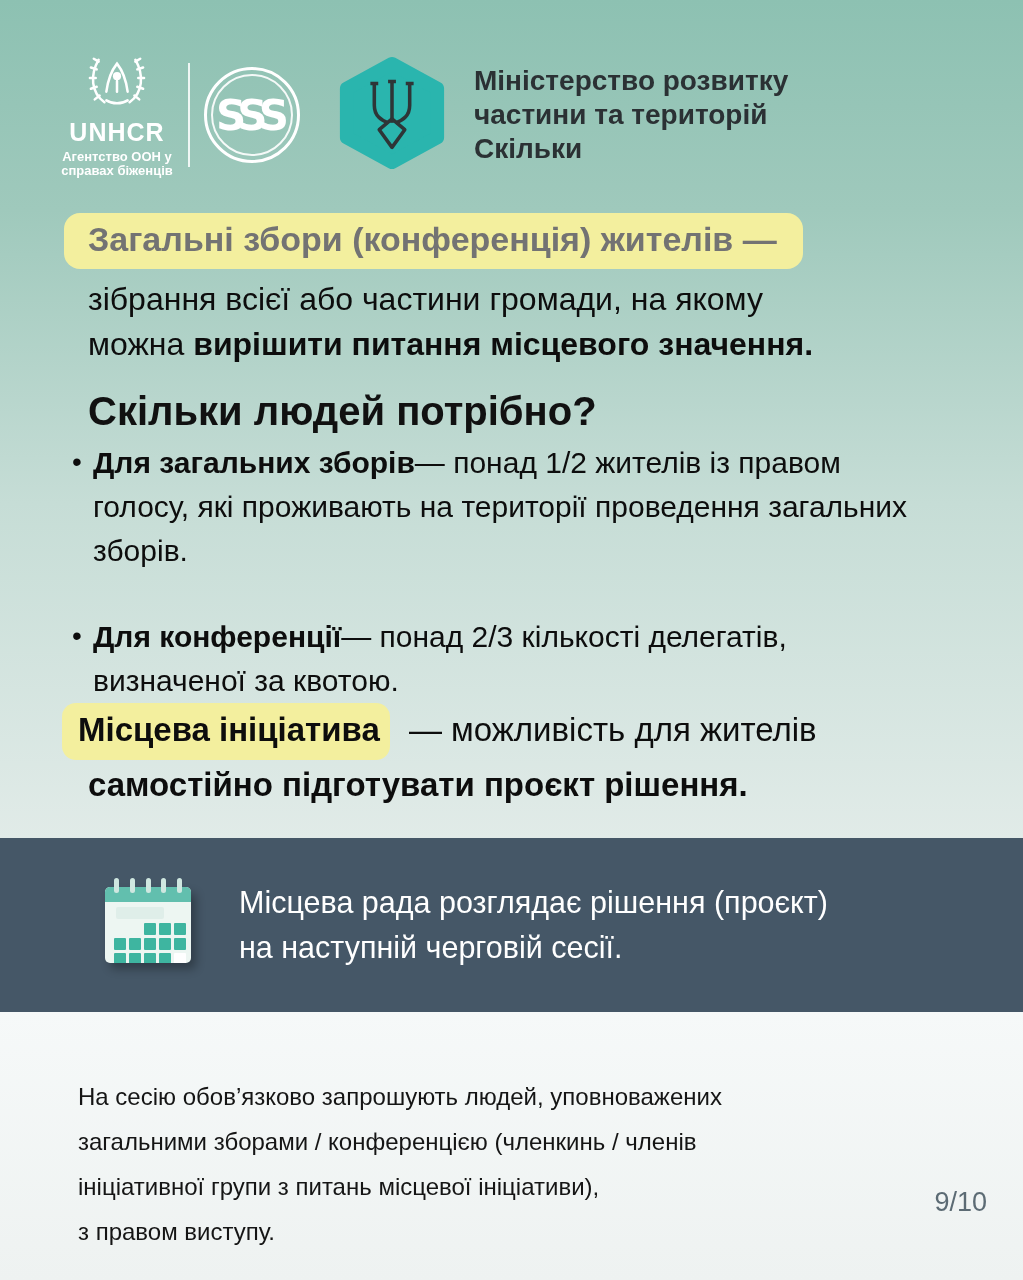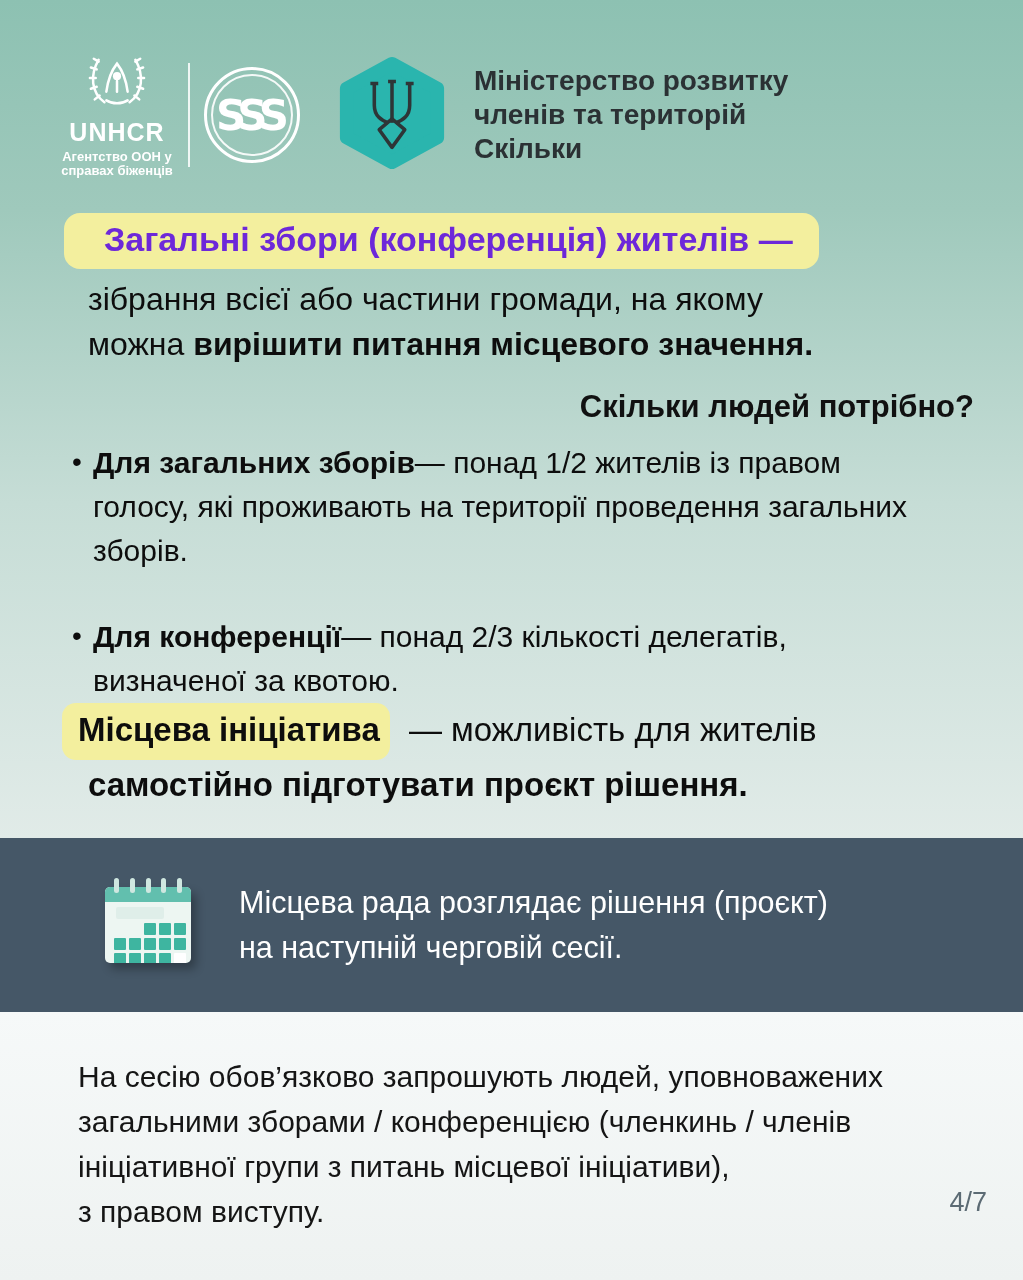--- a/index.html
+++ b/index.html
@@ -42,25 +42,25 @@
   }
   .hex-wrap{margin-right:26px;}
   .ministry{
     font-size:28px;font-weight:700;color:#2b3134;line-height:34px;
   }
 
   
   .intro{position:absolute;top:213px;left:64px;width:910px;}
   .hl-title{
     display:inline-block;background:var(--highlight);border-radius:16px;
-    padding:7px 26px 10px 40px;font-size:34px;font-weight:700;color:#6d28d9;
+    padding:7px 26px 10px 24px;font-size:34px;font-weight:700;color:#737373;
   }
   .intro-body{margin:8px 0 0 24px;font-size:32px;line-height:45px;color:#0d0d0d;}
   .bold{font-weight:700;}
-  .question{margin:22px 0 0 24px;font-size:31px;font-weight:700;text-align:right;}
+  .question{margin:22px 0 0 24px;font-size:40px;font-weight:700;}
 
   
   .bullets{position:absolute;top:441px;left:72px;width:840px;margin:0;padding:0;}
   .bullets li{
     list-style:none;position:relative;padding-left:21px;
     font-size:30px;line-height:44px;margin-bottom:42px;color:#0d0d0d;
   }
   .bullet-marker{position:absolute;left:0;top:-1px;font-size:28px;}
   .lead{font-weight:700;margin-right:0;}
 
@@ -91,21 +91,21 @@
   .cal-grid i{background:var(--cal-teal);border-radius:1px;}
   .cal-grid i.empty{background:transparent;}
   .cal-grid i.white{background:#ffffff;}
   .band-text{margin-left:48px;color:var(--text-light);font-size:30.5px;line-height:45px;}
 
   
   .bottom{
     position:relative;width:100%;height:268px;
     background:linear-gradient(180deg,#f6f9f9 0%,#eef2f1 100%);
   }
-  .footer-text{position:absolute;top:42px;left:78px;font-size:30px;line-height:45px;color:#151515;}
+  .footer-text{position:absolute;top:62px;left:78px;font-size:24px;line-height:45px;color:#151515;}
   .page{position:absolute;right:36px;bottom:62px;font-size:27px;color:var(--page-gray);}
 </style>
 </head>
 <body>
 
 <div class="poster">
 
   <div class="top">
 
     <div class="header">
@@ -143,21 +143,21 @@
               <path d="M74 28 V50 C74 61 67 65 60 68"></path>
               <path d="M34 28 h8 M70 28 h8 M52 26 h8"></path>
               <path d="M56 64 L69 75 L56 93 L43 75 Z"></path>
             </g>
           </svg>
         </span>
       </div>
 
       <div class="ministry">
         <span>Міністерство розвитку</span><br>
-        <span>членів та територій</span><br>
+        <span>частини та територій</span><br>
         <span>Скільки</span>
       </div>
     </div>
 
     <div class="intro">
       <span class="hl-title">Загальні збори (конференція) жителів —</span>
       <div class="intro-body">
         <span>зібрання всієї або частини громади, на якому</span><br>
         <span>можна</span>
         <span class="bold">вирішити питання місцевого значення.</span>
@@ -220,16 +220,16 @@
     </div>
   </div>
 
   <div class="bottom">
     <div class="footer-text">
       <span>На сесію обов’язково запрошують людей, уповноважених</span><br>
       <span>загальними зборами / конференцією (членкинь / членів</span><br>
       <span>ініціативної групи з питань місцевої ініціативи),</span><br>
       <span>з правом виступу.</span>
     </div>
-    <div class="page">4/7</div>
+    <div class="page">9/10</div>
   </div>
 
 </div>
 
 </body></html>

